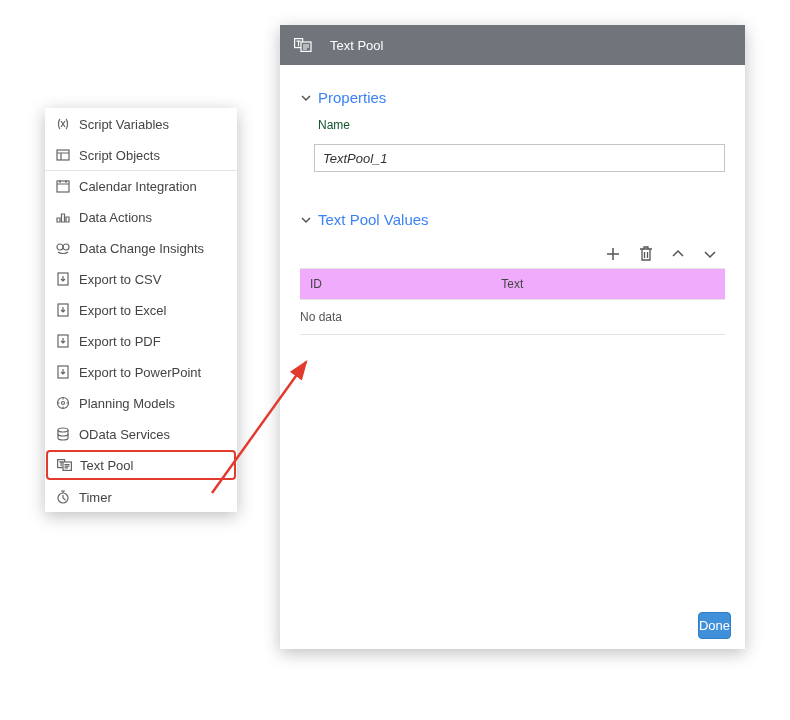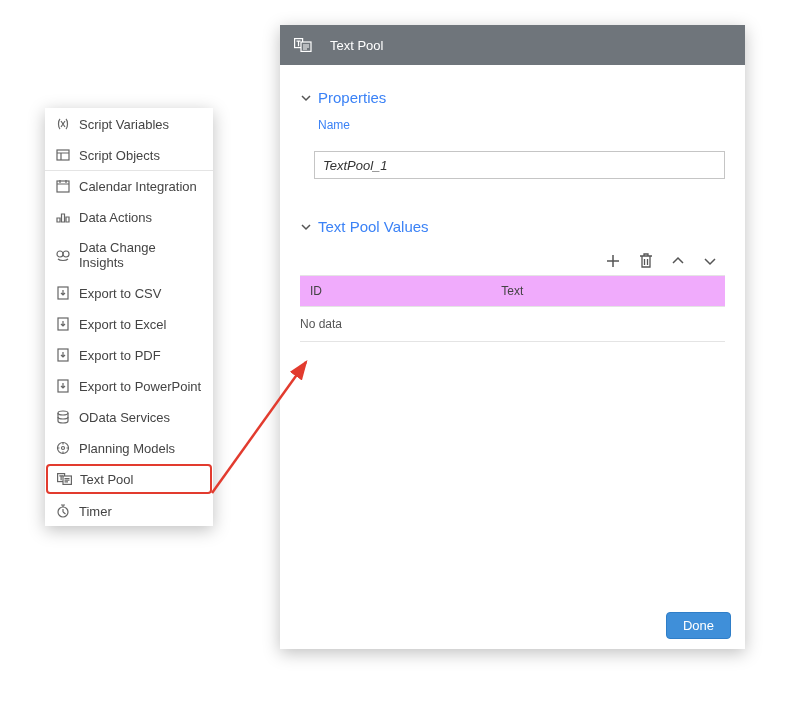--- a/index.html
+++ b/index.html
@@ -52,22 +52,22 @@
     color: #3b82f6;
     margin: 8px 0 12px 0;
     cursor: pointer;
   }
   .section-title .chev {
     margin-right: 6px;
     display: inline-flex;
   }
   .field-label {
     font-size: 12px;
-    color: #3b82f6;
-    margin-bottom: 19px;
+    color: #14532d;
+    margin-bottom: 12px;
     margin-left: 4px;
   }
   .text-input {
     width: 100%;
     height: 28px;
     border: 1px solid #c5c5c5;
     padding: 0 8px;
     font-size: 13px;
     color: #333;
     font-style: italic;
@@ -109,31 +109,31 @@
   .panel-footer {
     padding: 10px 14px;
     display: flex;
     justify-content: flex-end;
   }
   .done-btn {
     background: #3f8fd9;
     border: 1px solid #2f7ec8;
     color: #fff;
     font-size: 13px;
-    padding: 5px 16px;
+    padding: 5px 0;
     border-radius: 4px;
     cursor: pointer;
   }
 
   
   .menu {
     position: absolute;
     left: 45px;
     top: 108px;
-    width: 168px;
+    width: 192px;
     background: #fff;
     box-shadow: 0 4px 16px rgba(0,0,0,0.25);
     font-size: 13px;
     color: #444;
   }
   .menu-item {
     display: flex;
     align-items: center;
     padding: 7px 10px;
     cursor: pointer;
@@ -320,36 +320,36 @@
         <svg width="14" height="14" viewBox="0 0 14 14">
           <rect x="2" y="1" width="10" height="12" stroke="#666" stroke-width="1.2" fill="none"></rect>
           <path d="M7 4v5M5 7l2 2 2-2" stroke="#666" stroke-width="1.2" fill="none"></path>
         </svg>
       </span>
       <span>Export to PowerPoint</span>
     </div>
     <div class="menu-item">
       <span class="mi-icon">
         <svg width="14" height="14" viewBox="0 0 14 14">
+          <circle cx="7" cy="7" r="5.5" stroke="#666" stroke-width="1.2" fill="none"></circle>
+          <circle cx="7" cy="7" r="1.5" stroke="#666" stroke-width="1.2" fill="none"></circle>
+          <path d="M7 1.5v2M7 10.5v2M1.5 7h2M10.5 7h2" stroke="#666" stroke-width="1.2" fill="none"></path>
+        </svg>
+      </span>
+      <span>Planning Models</span>
+    </div>
+    <div class="menu-item">
+      <span class="mi-icon">
+        <svg width="14" height="14" viewBox="0 0 14 14">
           <ellipse cx="7" cy="3" rx="5" ry="2" stroke="#666" stroke-width="1.2" fill="none"></ellipse>
           <path d="M2 3v8c0 1.1 2.2 2 5 2s5-0.9 5-2V3" stroke="#666" stroke-width="1.2" fill="none"></path>
           <path d="M2 7c0 1.1 2.2 2 5 2s5-0.9 5-2" stroke="#666" stroke-width="1.2" fill="none"></path>
         </svg>
       </span>
       <span>OData Services</span>
-    </div>
-    <div class="menu-item">
-      <span class="mi-icon">
-        <svg width="14" height="14" viewBox="0 0 14 14">
-          <circle cx="7" cy="7" r="5.5" stroke="#666" stroke-width="1.2" fill="none"></circle>
-          <circle cx="7" cy="7" r="1.5" stroke="#666" stroke-width="1.2" fill="none"></circle>
-          <path d="M7 1.5v2M7 10.5v2M1.5 7h2M10.5 7h2" stroke="#666" stroke-width="1.2" fill="none"></path>
-        </svg>
-      </span>
-      <span>Planning Models</span>
     </div>
     <div class="menu-item selected">
       <span class="mi-icon">
         <svg width="15" height="12" viewBox="0 0 15 12" stroke="#666" stroke-width="1.2" fill="none">
           <rect x="0.6" y="0.6" width="7" height="8"></rect>
           <path d="M2.3 2.8h3.6M4.1 2.8v4.5"></path>
           <rect x="6" y="3" width="8.4" height="8.4" fill="#fff"></rect>
           <path d="M7.5 5.5h5M7.5 7.2h5M7.5 8.9h3.5"></path>
         </svg>
       </span>

